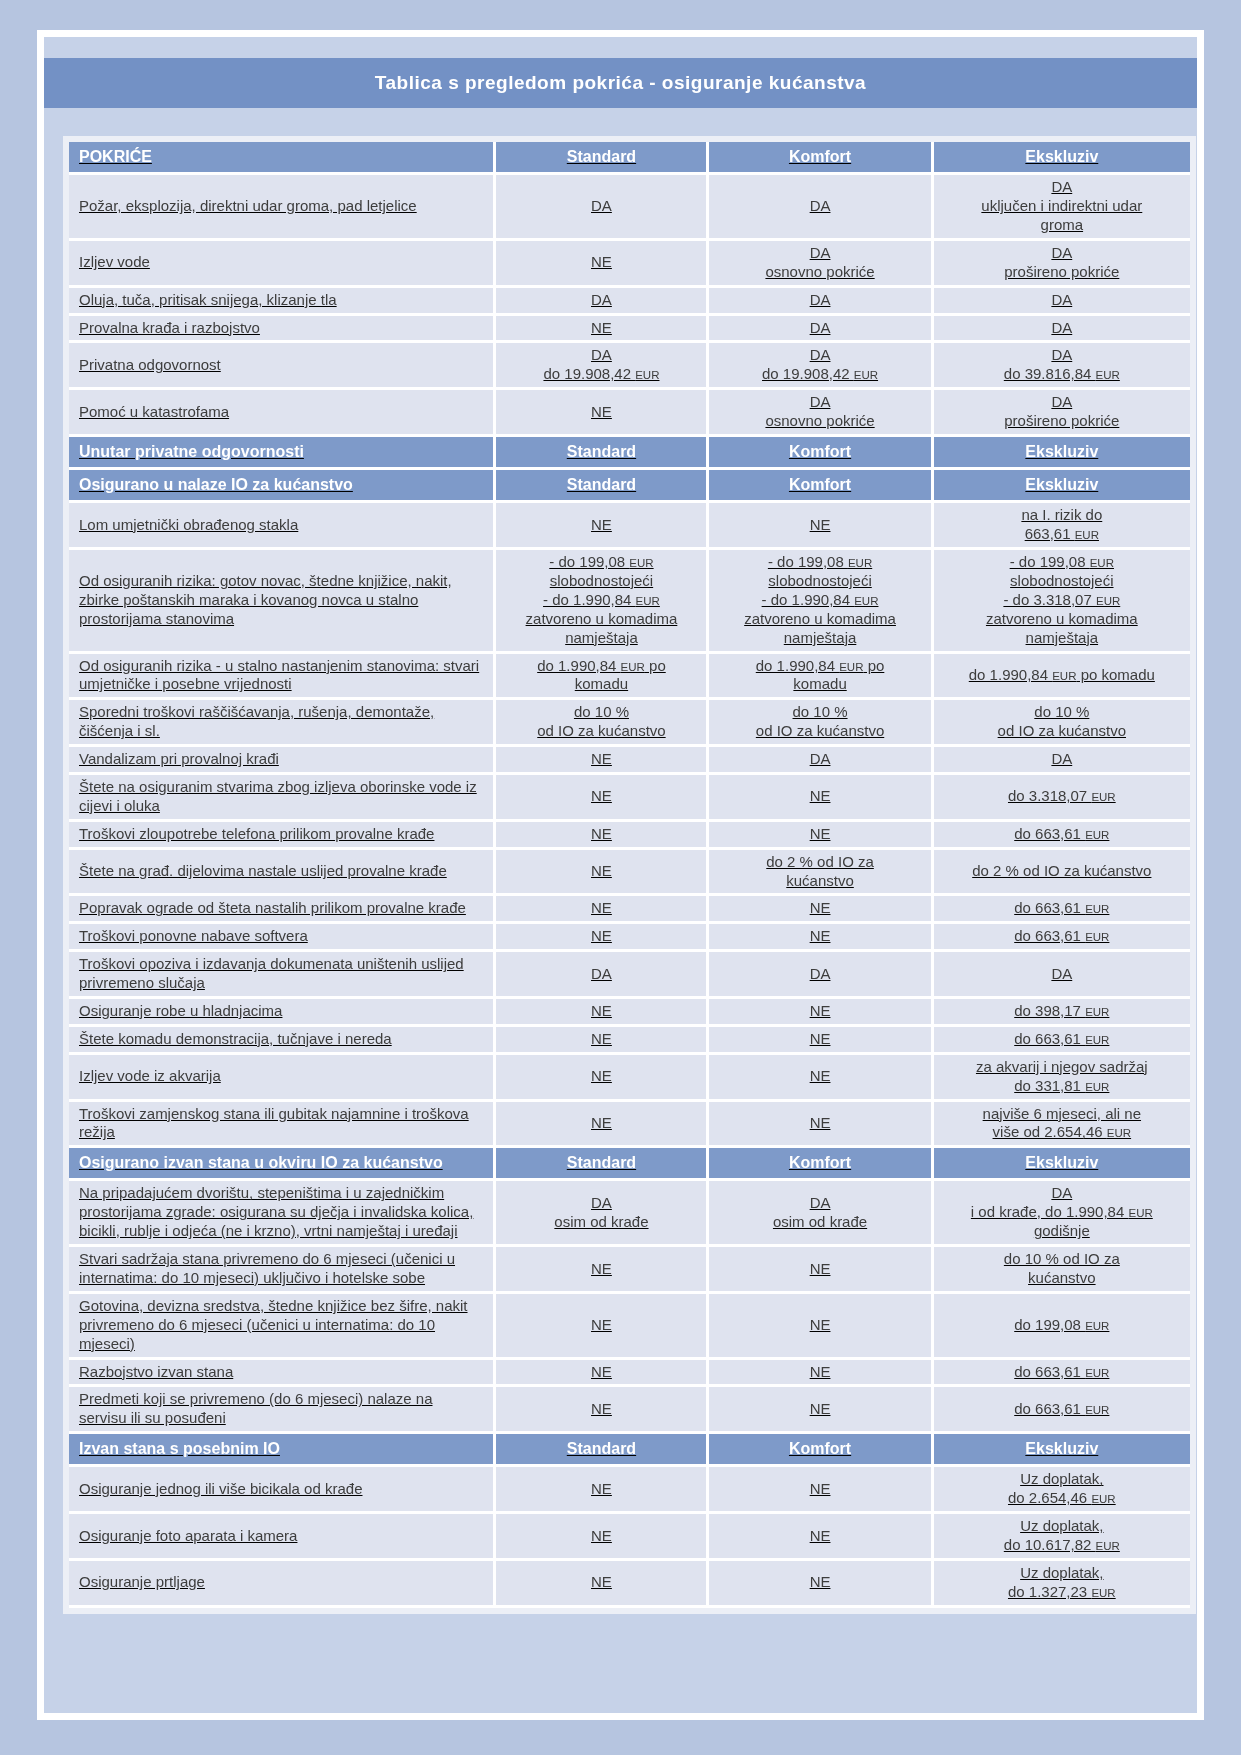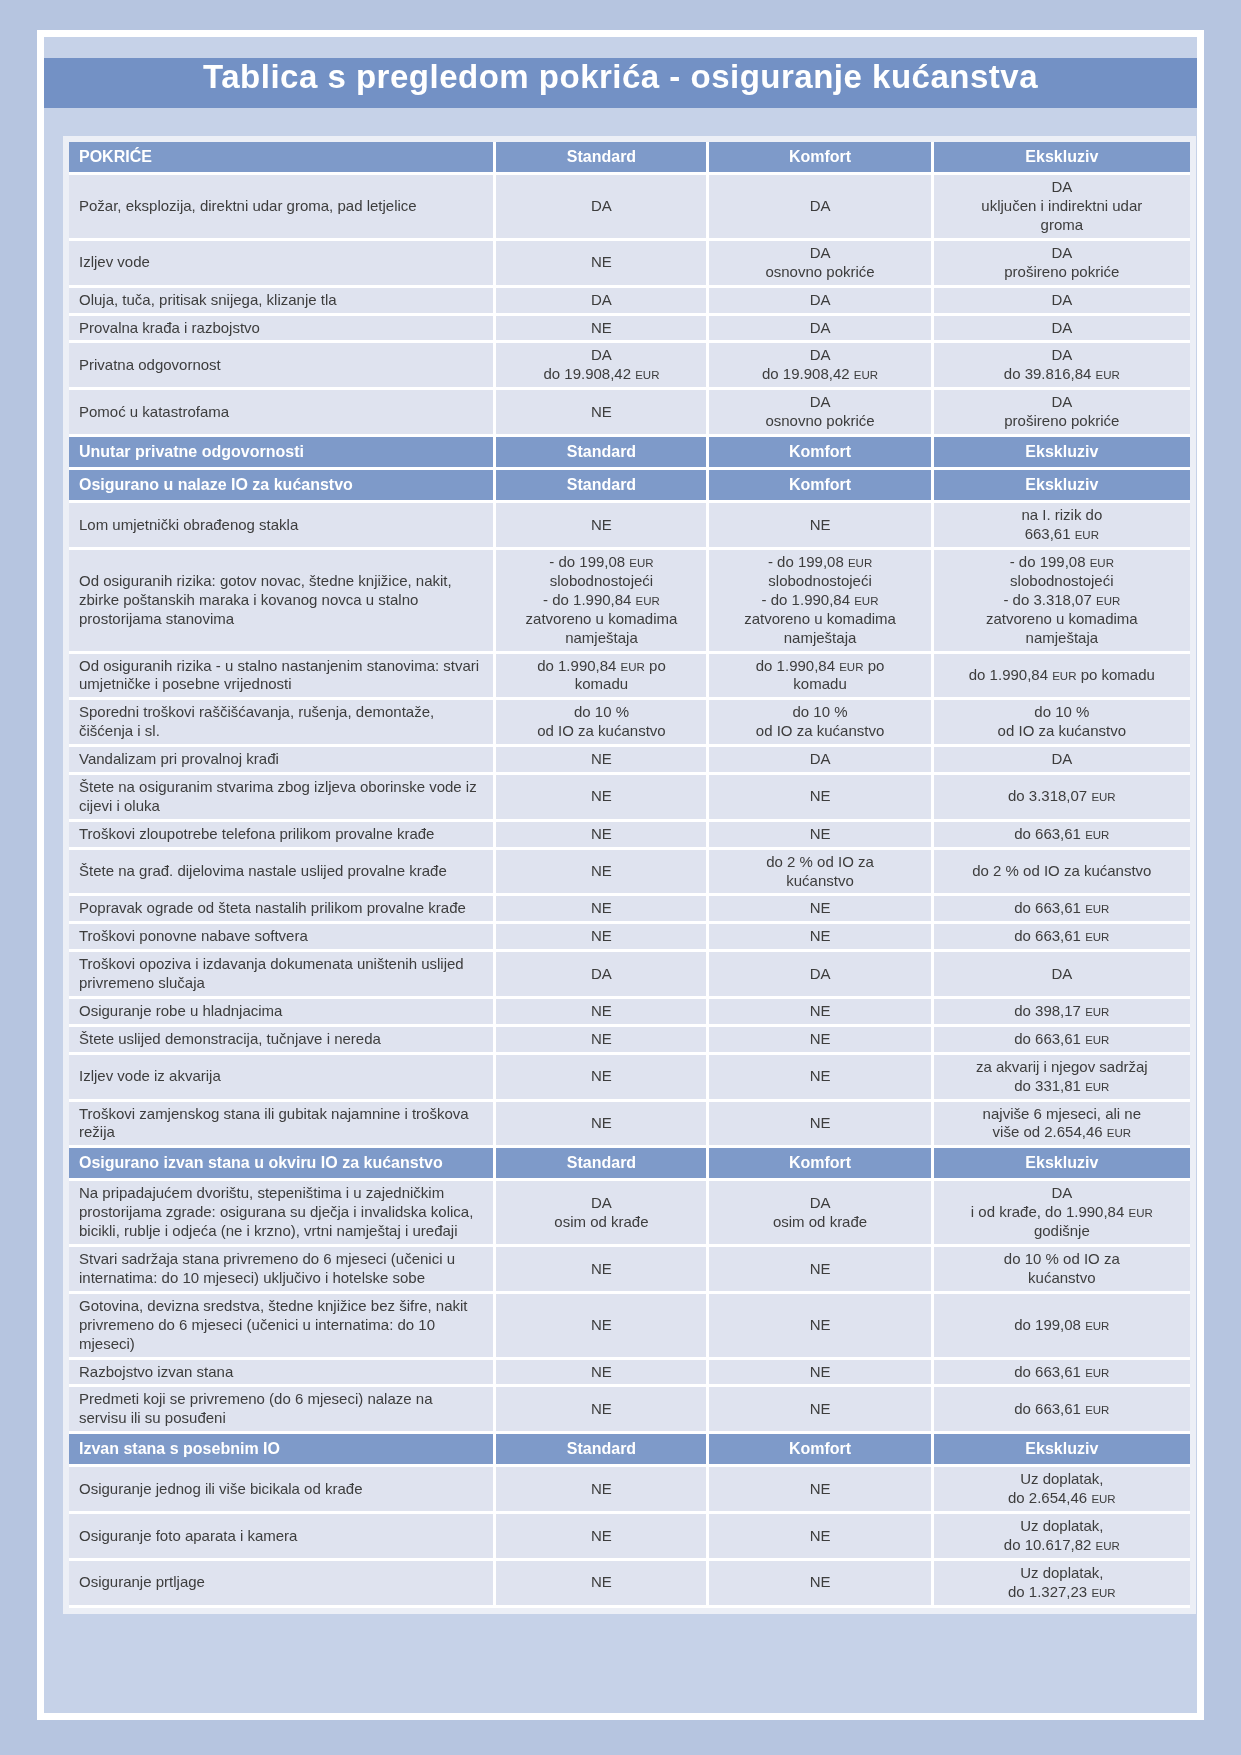--- a/index.html
+++ b/index.html
@@ -16,28 +16,29 @@
     box-sizing: border-box;
     border: 7px solid #ffffff;
     background: #c6d2e8;
   }
   .title-band {
     margin-top: 21px;
     height: 50px;
     background: #7391c5;
     color: #ffffff;
     font-weight: bold;
-    font-size: 33px;
+    font-size: 19px;
     letter-spacing: 0.5px;
-    display: flex; align-items: flex-start; justify-content: center;
+    display: flex; align-items: center; justify-content: center;
   }
   .table-wrap {
     margin: 28px 1px 0 19px;
     background: #eceff6;
     padding: 6px;
+    text-decoration: underline;
   }
   table.coverage {
     width: 100%;
     border-collapse: collapse;
     table-layout: fixed;
     color: #3d3d3d;
     font-size: 15px;
     line-height: 1.26;
   }
   col.c1 { width: 38%; }
@@ -204,21 +205,21 @@
               <td>DA</td>
               <td>DA</td>
             </tr>
             <tr class="data">
               <td>Osiguranje robe u hladnjacima</td>
               <td>NE</td>
               <td>NE</td>
               <td>do 398,17 <span class="eur">EUR</span></td>
             </tr>
             <tr class="data">
-              <td>Štete uslijed demonstracija, tučnjave i nereda</td>
+              <td>Štete komadu demonstracija, tučnjave i nereda</td>
               <td>NE</td>
               <td>NE</td>
               <td>do 663,61 <span class="eur">EUR</span></td>
             </tr>
             <tr class="data">
               <td>Izljev vode iz akvarija</td>
               <td>NE</td>
               <td>NE</td>
               <td>za akvarij i njegov sadržaj<br>do 331,81 <span class="eur">EUR</span></td>
             </tr>

